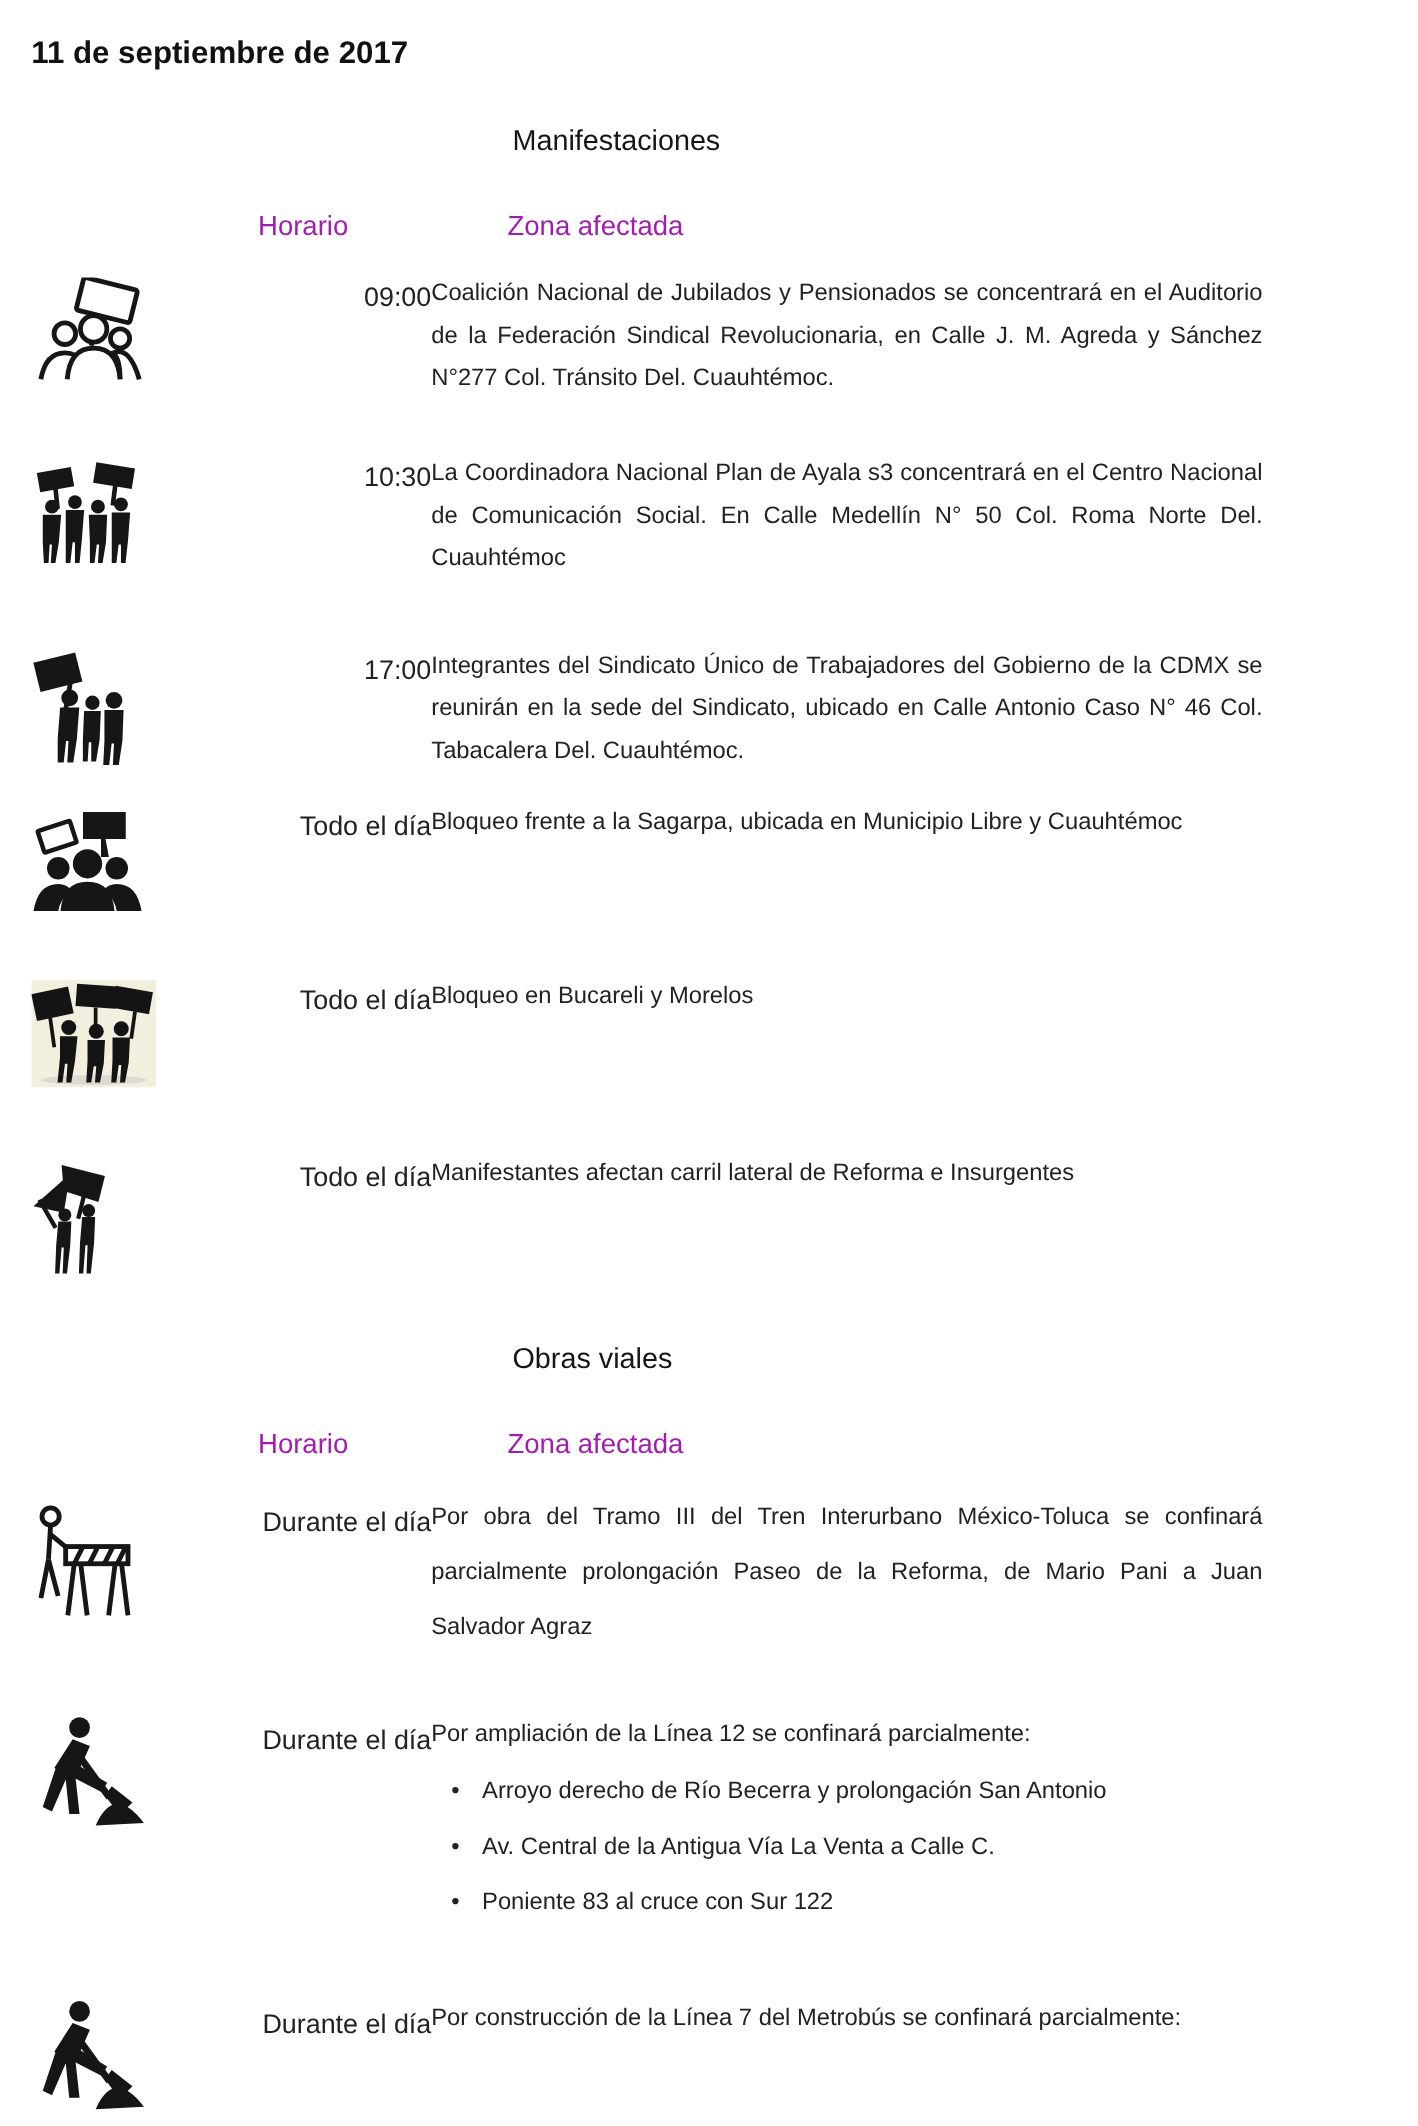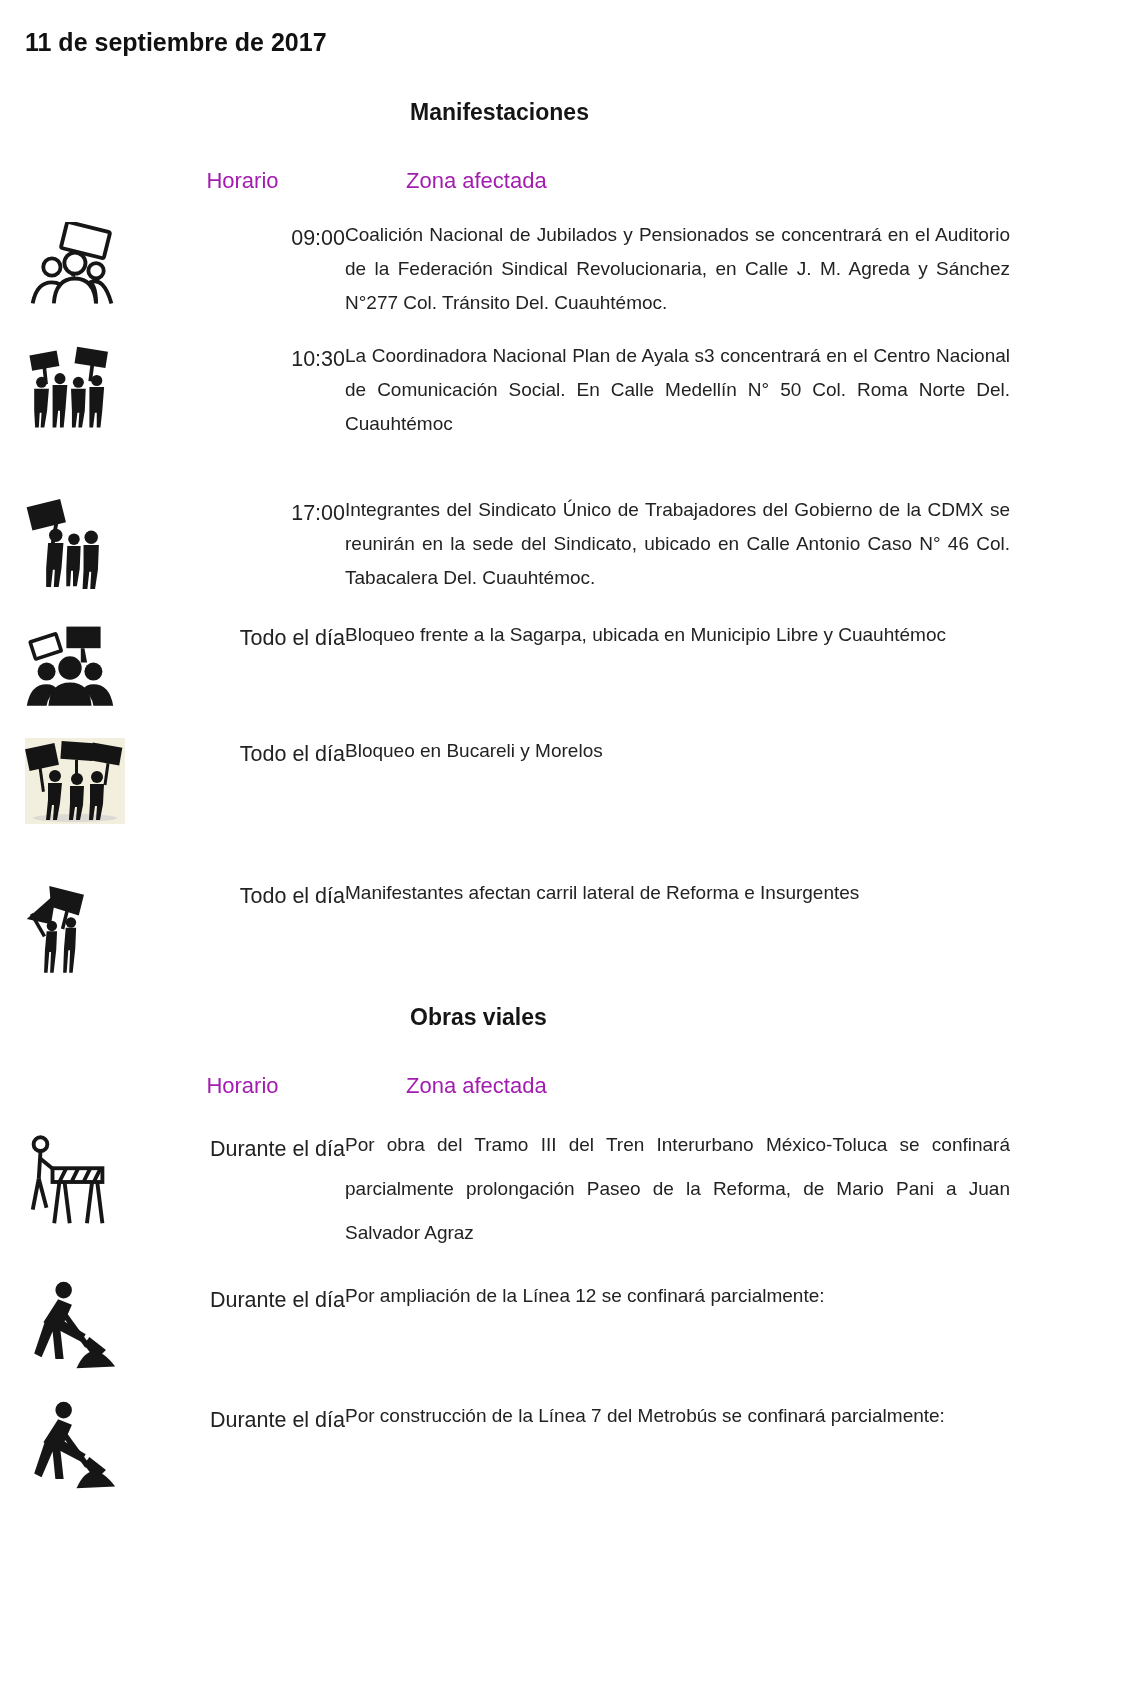--- a/index.html
+++ b/index.html
@@ -20,21 +20,21 @@
     margin-top: 28px;
     text-align: left;
     font-size: 25px;
     font-weight: bold;
     color: #111;
   }
 
   .section-title {
     margin: 42px 0 0 385px;
     font-size: 23px;
-    font-weight: bold;
+    font-weight: normal;
     color: #151515;
   }
 
   .row {
     display: grid;
     grid-template-columns: 115px 205px 665px;
     align-items: start;
     margin-top: 30px;
   }
   .header-row { margin-top: 40px; }
@@ -61,21 +61,21 @@
   .text-cell p { margin: 0; }
 
   
   .loose .text-cell > p.lead { line-height: 2.3; }
   .loose .time-cell { line-height: 2.3; }
 
   ul.bullets { list-style: none; margin: 6px 0 0 0; padding: 0; }
   ul.bullets li { margin: 0 0 10px 0; line-height: 1.82; }
   ul.bullets li::before { content: "\2022"; margin: 0 18px 0 16px; }
 
-  .mt-lg { margin-top: 20px; }
+  .mt-lg { margin-top: 43px; }
   .mt-md { margin-top: 52px; }
   .mt-sm { margin-top: 24px; }
 </style>
 </head>
 <body>
 
 <div class="page">
   <div class="content">
 
     <div class="doc-date">11 de septiembre de 2017</div>
@@ -250,20 +250,25 @@
             <path d="M22 44 L10 80 L18 84 L30 56 L33 86 L42 86 L38 50 Z"></path>
             <rect x="52" y="32" width="6" height="44" transform="rotate(-36 55 54)"></rect>
             <path d="M70 62 l18 14 -11 11 -13 -17 z"></path>
             <path d="M56 96 q16 -36 42 -2 z"></path>
           </g>
         </svg>
       </div>
       <div class="time-cell">Durante el día</div>
       <div class="text-cell">
         <p class="lead">Por ampliación de la Línea 12 se confinará parcialmente:</p>
+        <ul class="bullets">
+          <li>Arroyo derecho de Río Becerra y prolongación San Antonio</li>
+          <li>Av. Central de la Antigua Vía La Venta a Calle C.</li>
+          <li>Poniente 83 al cruce con Sur 122</li>
+        </ul>
       </div>
     </div>
 
     <div class="row loose mt-lg">
       <div class="icon-cell">
         <svg class="icon" width="92" height="96" viewBox="0 0 100 100">
           <g fill="#161616">
             <circle cx="42" cy="11" r="9"></circle>
             <path d="M20 46 L36 21 L51 27 L43 45 L66 59 L61 67 L34 53 Z"></path>
             <path d="M22 44 L10 80 L18 84 L30 56 L33 86 L42 86 L38 50 Z"></path>

